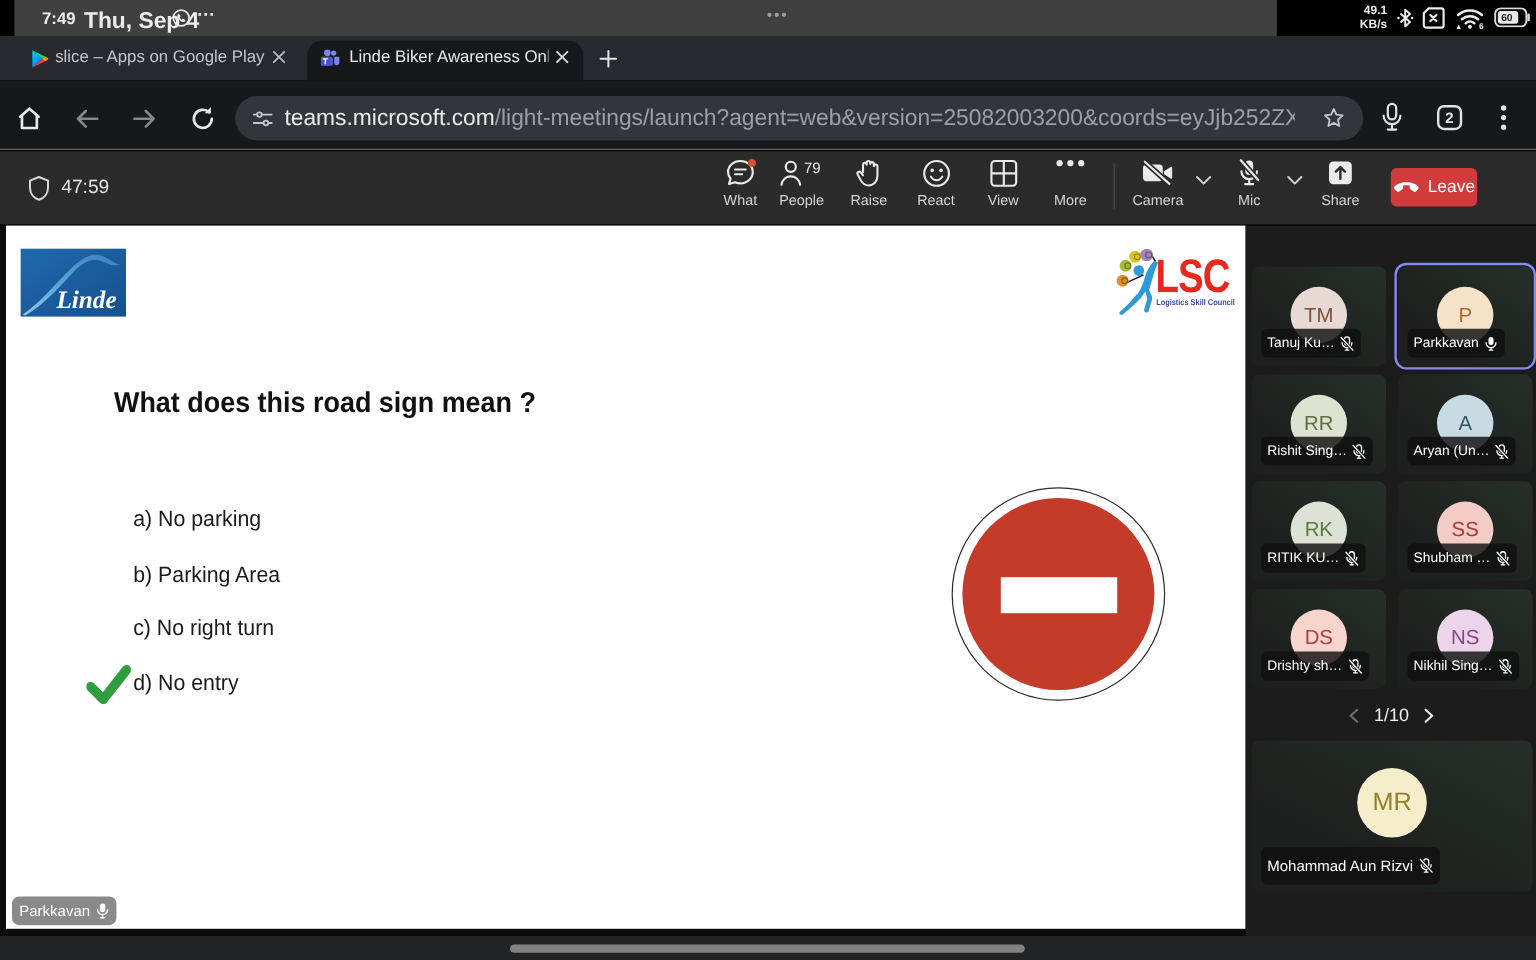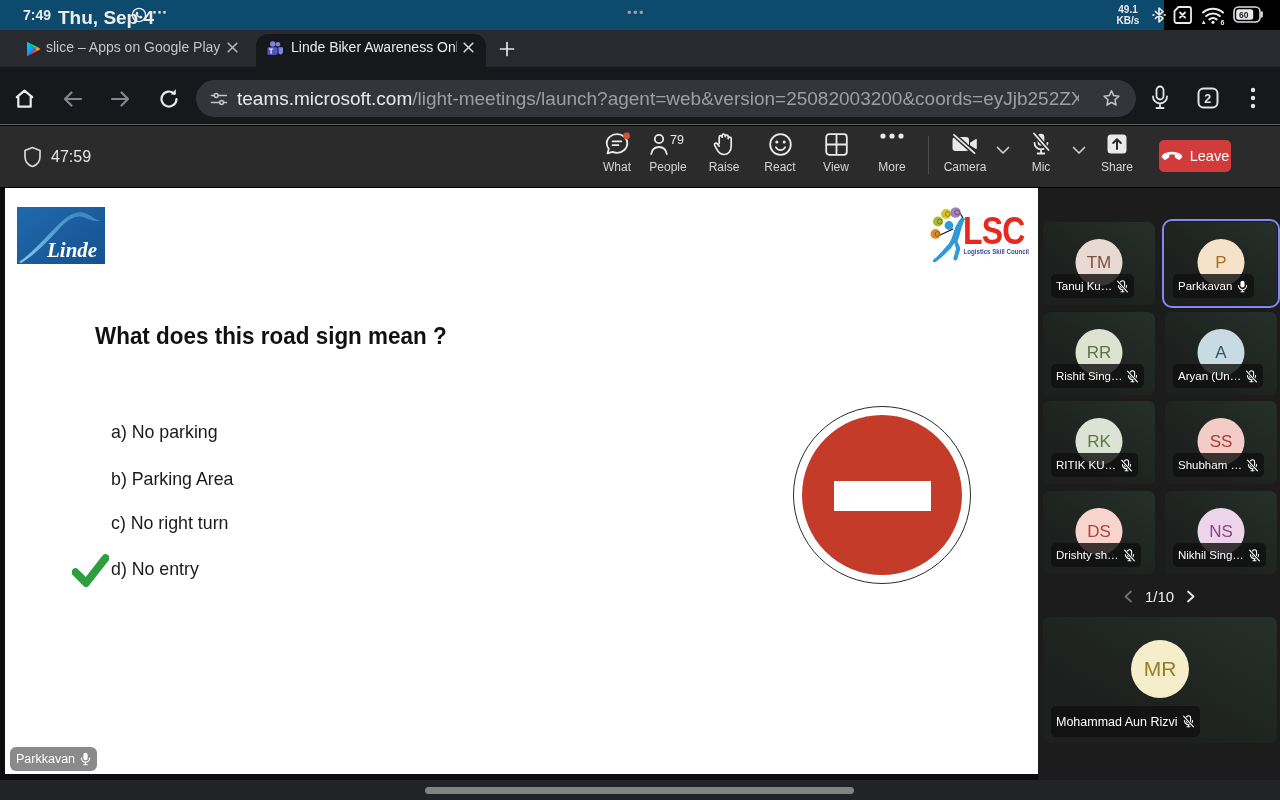--- a/index.html
+++ b/index.html
@@ -1,21 +1,21 @@
 <!DOCTYPE html>
 <html><head>
 <meta charset="utf-8">
 <style>
   * { margin:0; padding:0; box-sizing:border-box; }
   html,body { width:1280px; height:800px; overflow:hidden; background:#000; }
   body { font-family:"Liberation Sans", sans-serif; position:relative; }
   .abs { position:absolute; }
 
   
-  #statusbar { left:0; top:0; width:1164px; height:30px; background:#0c4a6e; color:#ececec; }
+  #statusbar { left:12px; top:0; width:1052px; height:30px; background:#404040; color:#ececec; }
   #tabstrip  { left:0; top:30px; width:1280px; height:37px; background:#292a2f; }
   #toolbar   { left:0; top:67px; width:1280px; height:58px; background:#17181c; border-bottom:1px solid #626367; }
   #teamsbar  { left:0; top:126px; width:1280px; height:61px; background:#2b2b2b; }
 
   .activetab { position:absolute; left:256px; top:4px; width:230px; height:33px; background:#17181c; border-radius:12px 12px 0 0; }
   .tabtext { font-size:14px;text-align:right; }
 
   #urlpill { position:absolute; left:196px; top:13px; width:940px; height:37px; background:#34353a; border-radius:19px; display:flex; align-items:center; }
 
   
@@ -48,21 +48,21 @@
 <div id="statusbar" class="abs">
   <div class="abs" style="left:23px;top:7px;font-size:14px;font-weight:700;">7:49</div>
   <div class="abs" style="left:58px;top:7px;font-size:19px;font-weight:700;">Thu, Sep 4</div>
   <svg class="abs" style="left:131px;top:7px" width="16" height="16" viewBox="0 0 16 16">
       <circle cx="8" cy="8" r="6.6" fill="none" stroke="#ececec" stroke-width="1.4"></circle>
       <path d="M5.2 4.9c.5-.4 1.1-.3 1.4.2l.7 1c.2.4.1.8-.2 1.1l-.4.4c.3.8 1 1.5 1.8 1.8l.4-.4c.3-.3.8-.4 1.1-.2l1 .7c.5.3.6 1 .2 1.3-.6.6-1.6.8-2.4.4C7.3 10.5 5.8 9 5 7.5c-.4-.9-.3-2 .2-2.6z" fill="#ececec"></path>
     </svg>
   <div class="abs" style="left:152px;top:3px;font-size:15px;font-weight:700;letter-spacing:1px;">⋯</div>
   <div class="abs" style="left:627px;top:5px;font-size:13px;color:#9a9da2;letter-spacing:1.5px;">•••</div>
 
-  <div class="abs" style="left:1112px;top:4px;font-size:10px;font-weight:700;line-height:11px;text-align:center;width:32px;">49.1<br>KB/s</div>
+  <div class="abs" style="left:1112px;top:4px;font-size:10px;font-weight:700;line-height:11px;text-align:right;width:32px;">49.1<br>KB/s</div>
   <svg class="abs" style="left:1152px;top:6px" width="14" height="18" viewBox="0 0 14 18">
       <path d="M3 5.2 11 12.4 7 16V2l4 3.6L3 12.8" fill="none" stroke="#ececec" stroke-width="1.6" stroke-linejoin="round"></path>
       <circle cx="1.4" cy="9" r="1.1" fill="#ececec"></circle>
       <circle cx="12.8" cy="9" r="1.1" fill="#ececec"></circle>
     </svg>
   <svg class="abs" style="left:1172px;top:5px" width="22" height="20" viewBox="0 0 22 20">
       <path d="M6.5 2h10.5a2 2 0 0 1 2 2v12a2 2 0 0 1-2 2H4.5a2 2 0 0 1-2-2V6z" fill="none" stroke="#ececec" stroke-width="1.8"></path>
       <path d="M8 7.5l5 5M13 7.5l-5 5" stroke="#ececec" stroke-width="1.8" stroke-linecap="round"></path>
     </svg>
   <svg class="abs" style="left:1201px;top:5px" width="25" height="20" viewBox="0 0 25 20">

